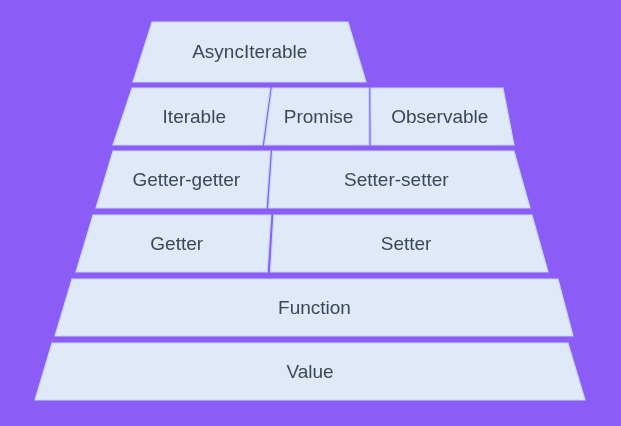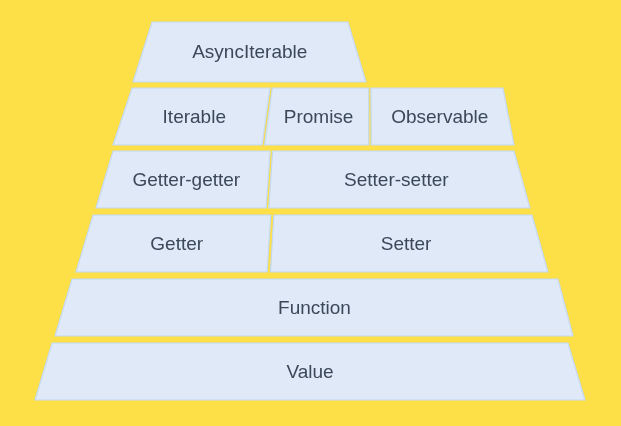--- a/index.html
+++ b/index.html
@@ -10,21 +10,21 @@
     width: 621px;
     height: 426px;
     background: #ffffff;
     font-family: "Liberation Sans", sans-serif;
     overflow: hidden;
   }
   #pyramid-diagram {
     position: relative;
     width: 621px;
     height: 426px;
-    background: #fde047;
+    background: #8b5cf6;
   }
   #pyramid-svg {
     display: block;
     width: 621px;
     height: 426px;
   }
   .seg-shape {
     stroke-width: 1.2;
     stroke-linejoin: miter;
   }

